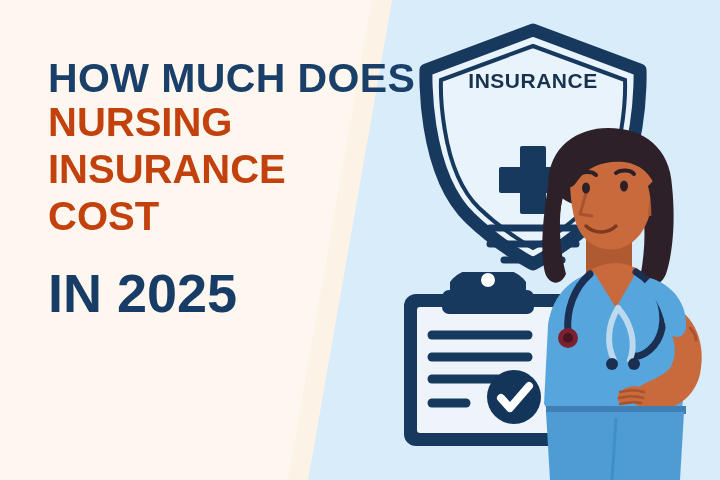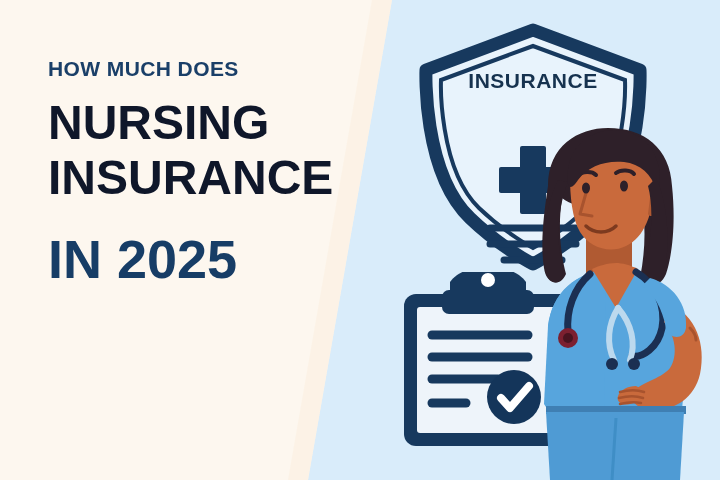--- a/index.html
+++ b/index.html
@@ -45,29 +45,29 @@
     line-height: 1;
     letter-spacing: -0.5px;
   }
   .hl-line {
     display: block;
     font-weight: 700;
     white-space: nowrap;
     color: #1a3f68;
   }
   .hl-small {
-    font-size: 21px;
+    font-size: 41px;
     letter-spacing: 0.4px;
-    margin-bottom: 20px;
+    margin-bottom: 3px;
   }
   .hl-big {
-    font-size: 48px;
+    font-size: 40px;
     letter-spacing: 0px;
     margin-bottom: 7px;
-    color: #0f172a;
+    color: #c2410c;
   }
   .hl-year {
     font-size: 54px;
     letter-spacing: 0px;
     margin-top: 30px;
     color: #173d66;
   }
 
   
   .art { position: absolute; inset: 0; }
@@ -95,20 +95,21 @@
 <div id="banner">
 
   <div class="bg-base layer"></div>
   <div class="bg-cream layer"></div>
   <div class="bg-cream-edge layer"></div>
 
   <div class="headline">
     <span class="hl-line hl-small">HOW MUCH DOES</span>
     <span class="hl-line hl-big">NURSING</span>
     <span class="hl-line hl-big">INSURANCE</span>
+    <span class="hl-line hl-big">COST</span>
     <span class="hl-line hl-year">IN 2025</span>
   </div>
 
   <div class="art">
 
     <div class="layer" id="shield-wrap">
       <svg width="250" height="250" viewBox="0 0 250 250">
         <path d="M125 8 L18 48 C18 48 14 150 62 196 C92 225 125 242 125 242 C125 242 158 225 188 196 C236 150 232 48 232 48 Z" fill="#e8f3fc" stroke="#17395e" stroke-width="13" stroke-linejoin="round"></path>
         <path d="M125 8 L18 48 C18 48 14 150 62 196 C92 225 125 242 125 242 C125 242 158 225 188 196 C236 150 232 48 232 48 Z" fill="none" stroke="#e8f3fc" stroke-width="4" transform="translate(0,0) scale(1)" style="display:none"></path>
         <path d="M125 24 L33 58 C33 58 30 146 71 186 C97 211 125 226 125 226 C125 226 153 211 179 186 C220 146 217 58 217 58 Z" fill="none" stroke="#17395e" stroke-width="4"></path>

